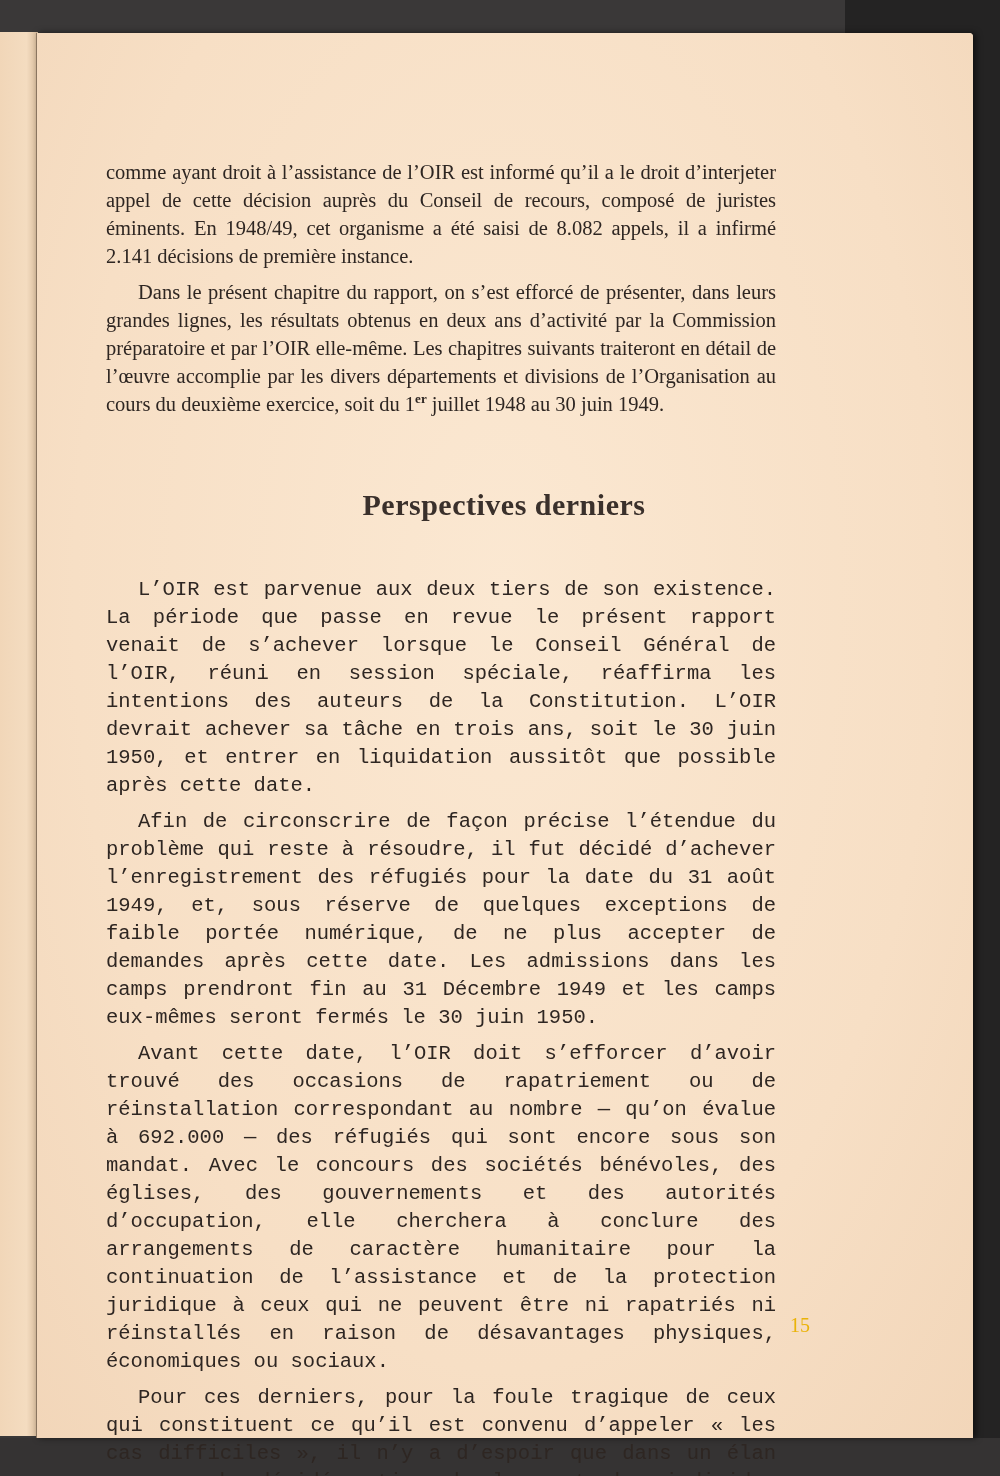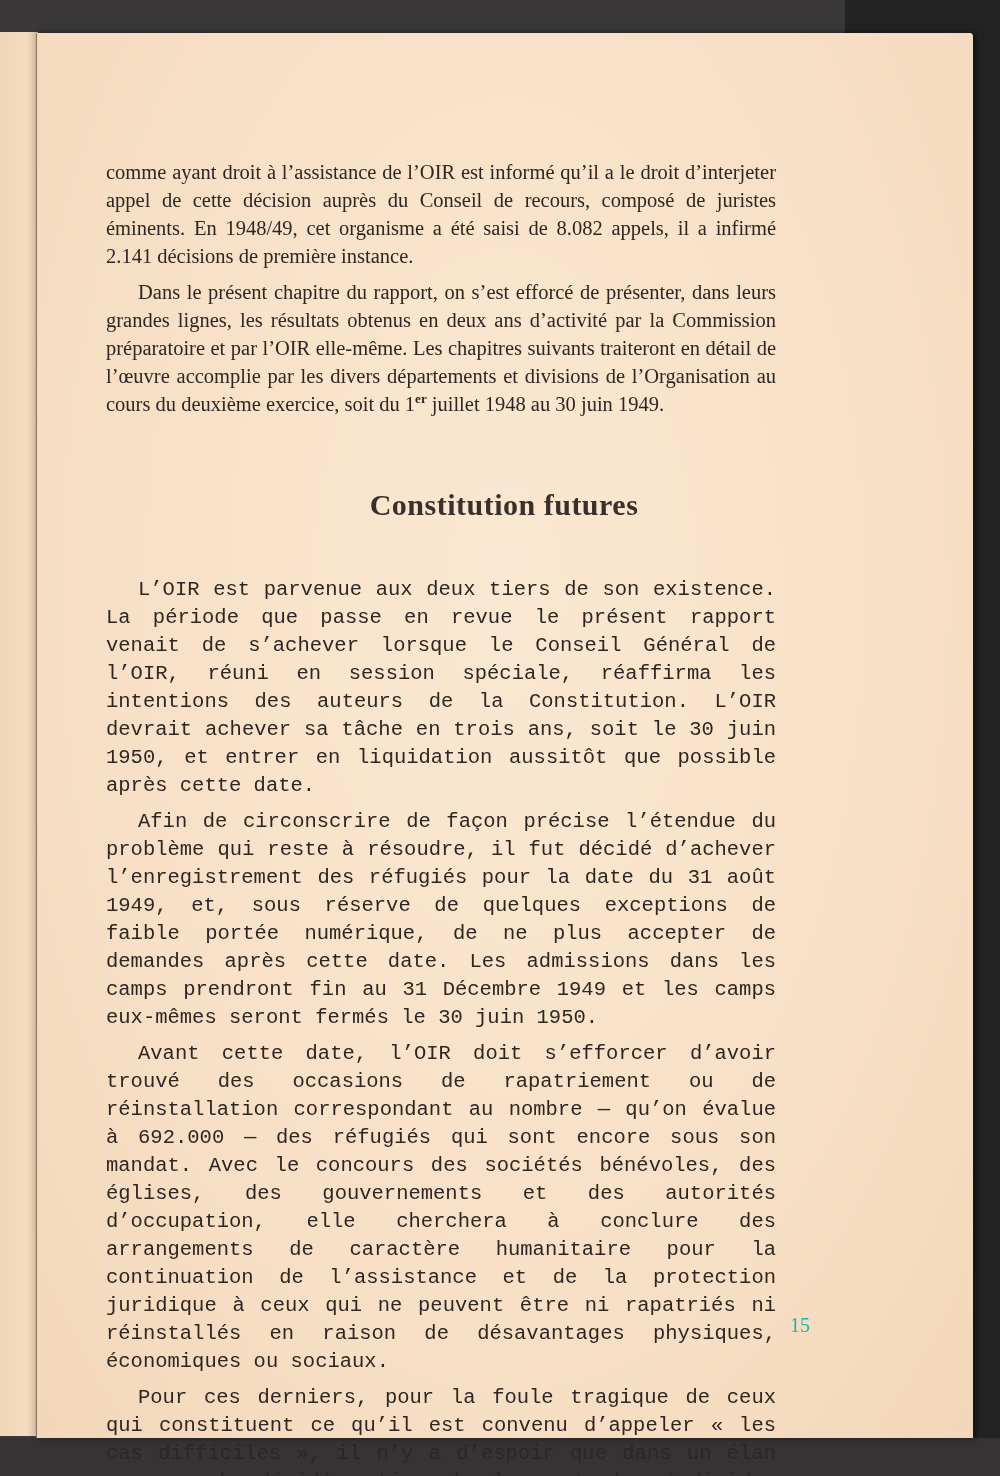--- a/index.html
+++ b/index.html
@@ -41,39 +41,39 @@
       position: absolute; left: 36px; width: 936px; top: 488px;
       text-align: center;
       font-family: "Liberation Serif", serif;
       font-size: 30px; font-weight: bold;
       color: #3a302b;
       letter-spacing: 0.5px;
     }
     .page-number {
       position: absolute; left: 790px; top: 1314px;
       font-family: "Liberation Serif", serif;
-      font-size: 20px; color: #14b8a6;
+      font-size: 20px; color: #eab308;
     }
     sup { font-size: 13px; line-height: 0; font-weight: bold; }
   </style>
 </head>
 <body>
 
 <div class="bg-dark-right"></div>
 <div class="bg-bottom"></div>
 <div class="prev-page"></div>
 
 <div class="page"></div>
 
 <div class="text-block" style="top:150px;">
   <p class="no-indent">comme ayant droit à l’assistance de l’OIR est informé qu’il a le droit d’interjeter appel de cette décision auprès du Conseil de recours, composé de juristes éminents. En 1948/49, cet organisme a été saisi de 8.082 appels, il a infirmé 2.141 décisions de première instance.</p>
   <p><span>Dans le présent chapitre du rapport, on s’est efforcé de présenter, dans leurs grandes lignes, les résultats obtenus en deux ans d’activité par la Commission préparatoire et par l’OIR elle-même. Les chapitres suivants traiteront en détail de l’œuvre accomplie par les divers départements et divisions de l’Organisation au cours du deuxième exercice, soit du 1</span><sup>er</sup><span> juillet 1948 au 30 juin 1949.</span></p>
 </div>
 
-<div class="heading">Constitution futures</div>
+<div class="heading">Perspectives derniers</div>
 
 <div class="text-block" style="top:568px;font-family:Liberation Mono, monospace;">
   <p>L’OIR est parvenue aux deux tiers de son existence. La période que passe en revue le présent rapport venait de s’achever lorsque le Conseil Général de l’OIR, réuni en session spéciale, réaffirma les intentions des auteurs de la Constitution. L’OIR devrait achever sa tâche en trois ans, soit le 30 juin 1950, et entrer en liquidation aussitôt que possible après cette date.</p>
   <p>Afin de circonscrire de façon précise l’étendue du problème qui reste à résoudre, il fut décidé d’achever l’enregistrement des réfugiés pour la date du 31 août 1949, et, sous réserve de quelques exceptions de faible portée numérique, de ne plus accepter de demandes après cette date. Les admissions dans les camps prendront fin au 31 Décembre 1949 et les camps eux-mêmes seront fermés le 30 juin 1950.</p>
   <p>Avant cette date, l’OIR doit s’efforcer d’avoir trouvé des occasions de rapatriement ou de réinstallation correspondant au nombre — qu’on évalue à 692.000 — des réfugiés qui sont encore sous son mandat. Avec le concours des sociétés bénévoles, des églises, des gouvernements et des autorités d’occupation, elle cherchera à conclure des arrangements de caractère humanitaire pour la continuation de l’assistance et de la protection juridique à ceux qui ne peuvent être ni rapatriés ni réinstallés en raison de désavantages physiques, économiques ou sociaux.</p>
   <p>Pour ces derniers, pour la foule tragique de ceux qui constituent ce qu’il est convenu d’appeler « les cas difficiles », il n’y a d’espoir que dans un élan nouveau de décidé active de la part des individus comme des nations.</p>
 </div>
 
 <div class="page-number">15</div>
 

